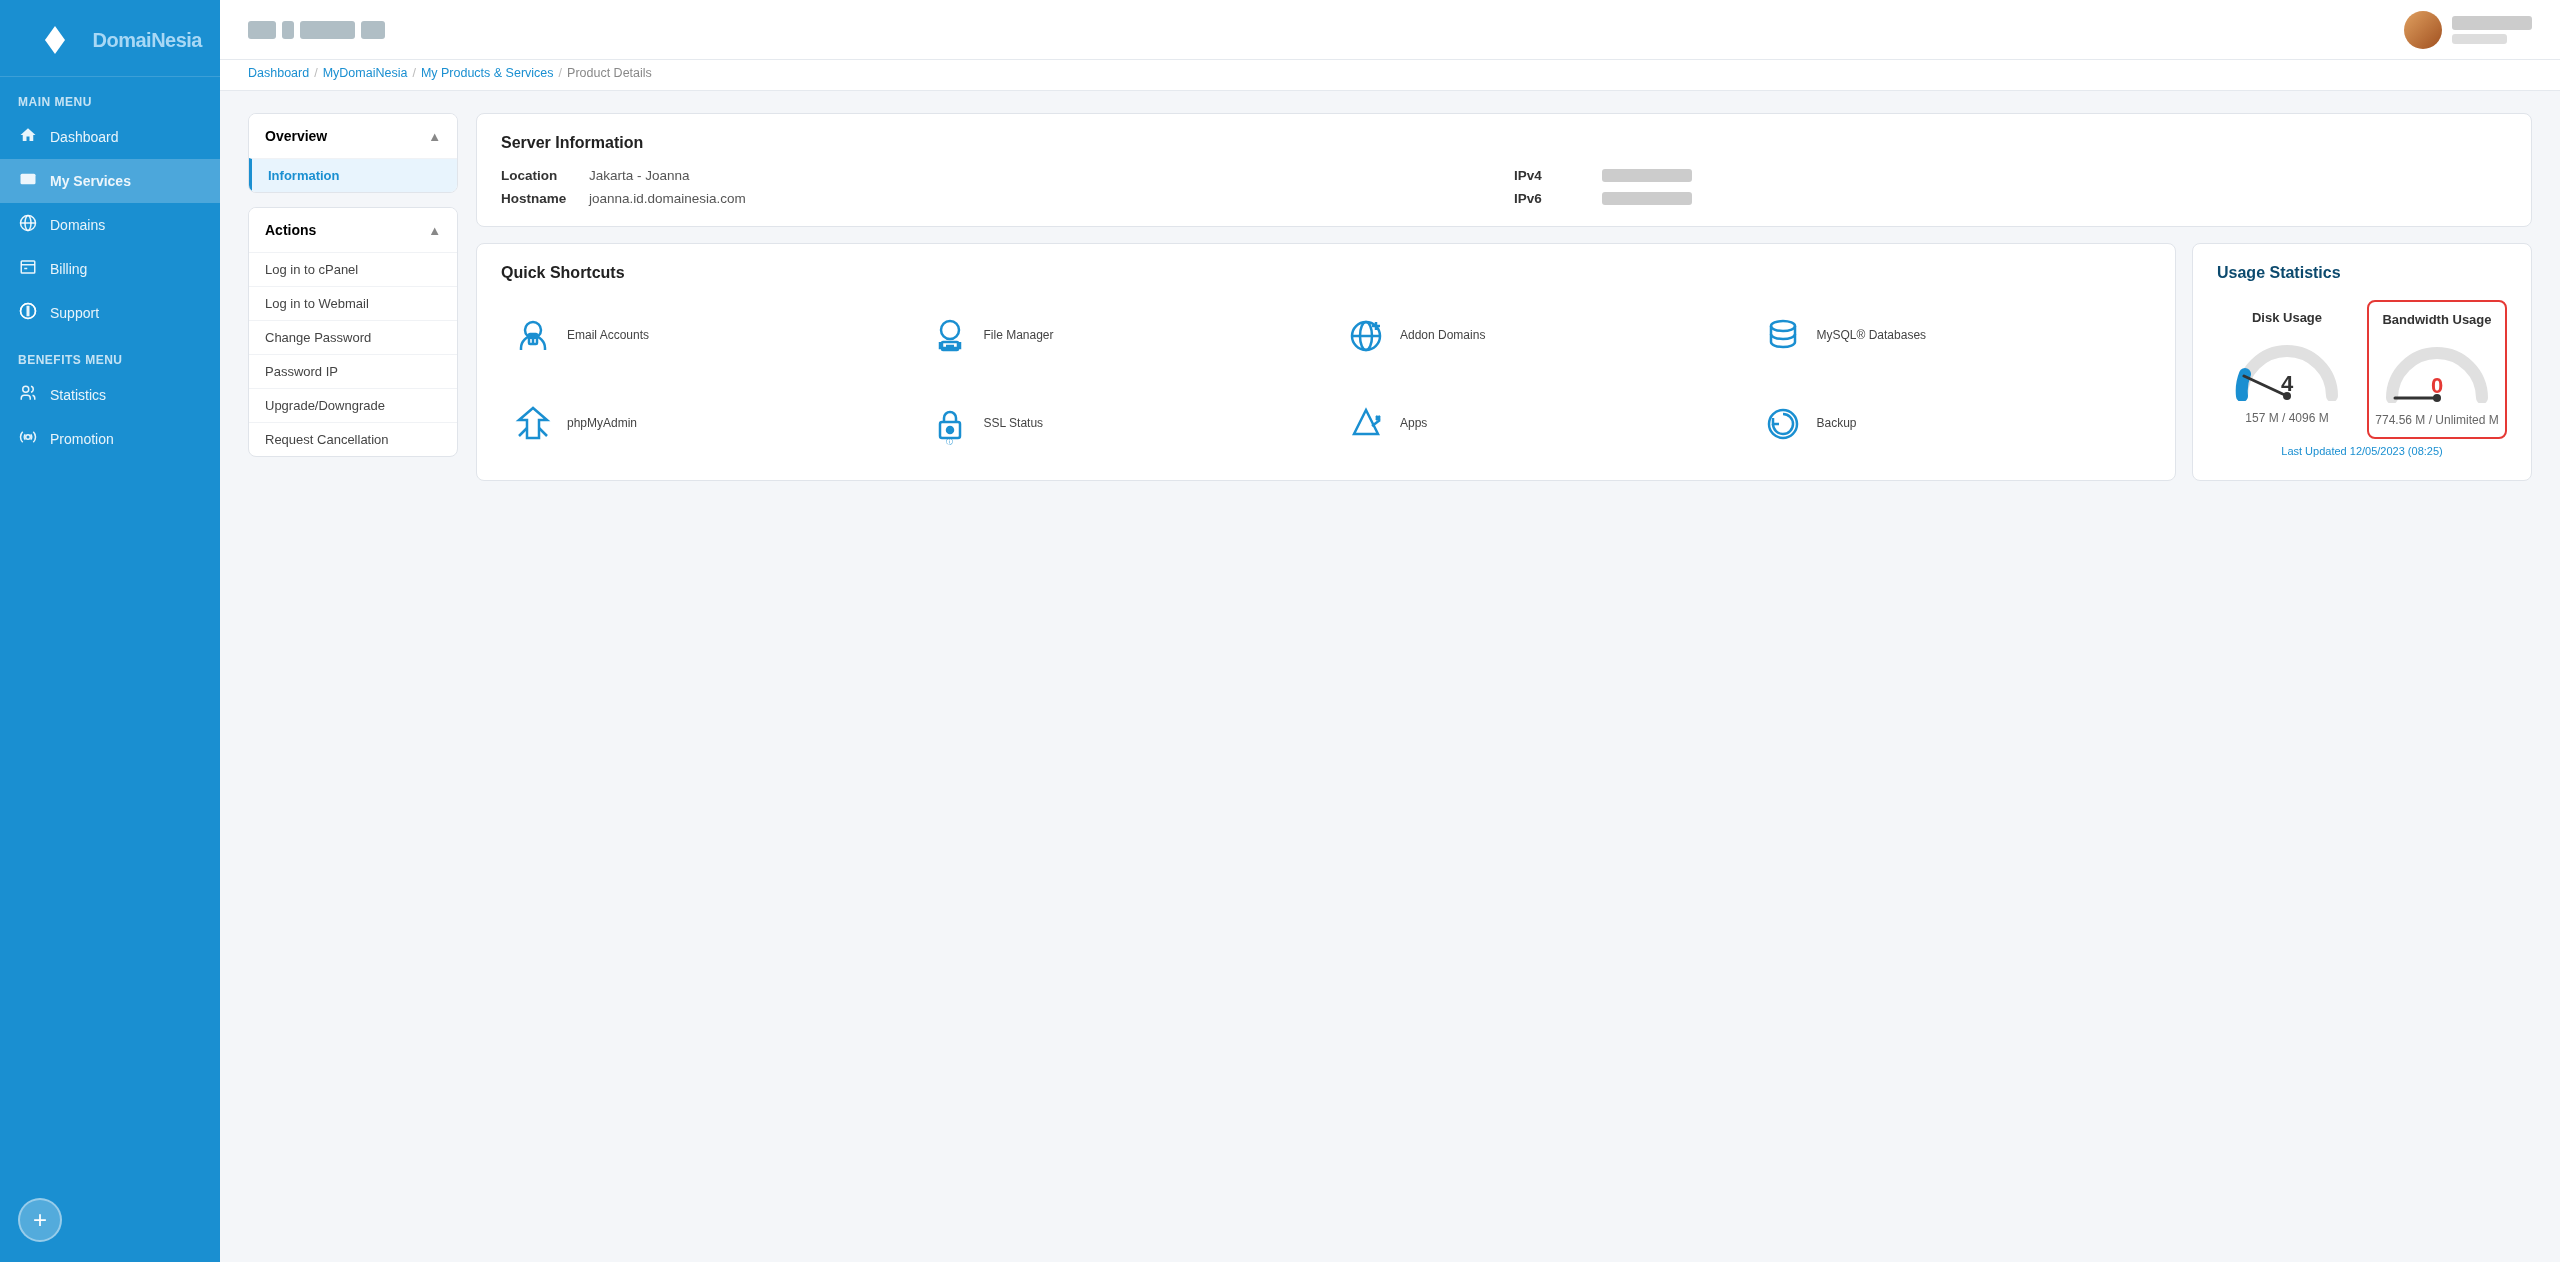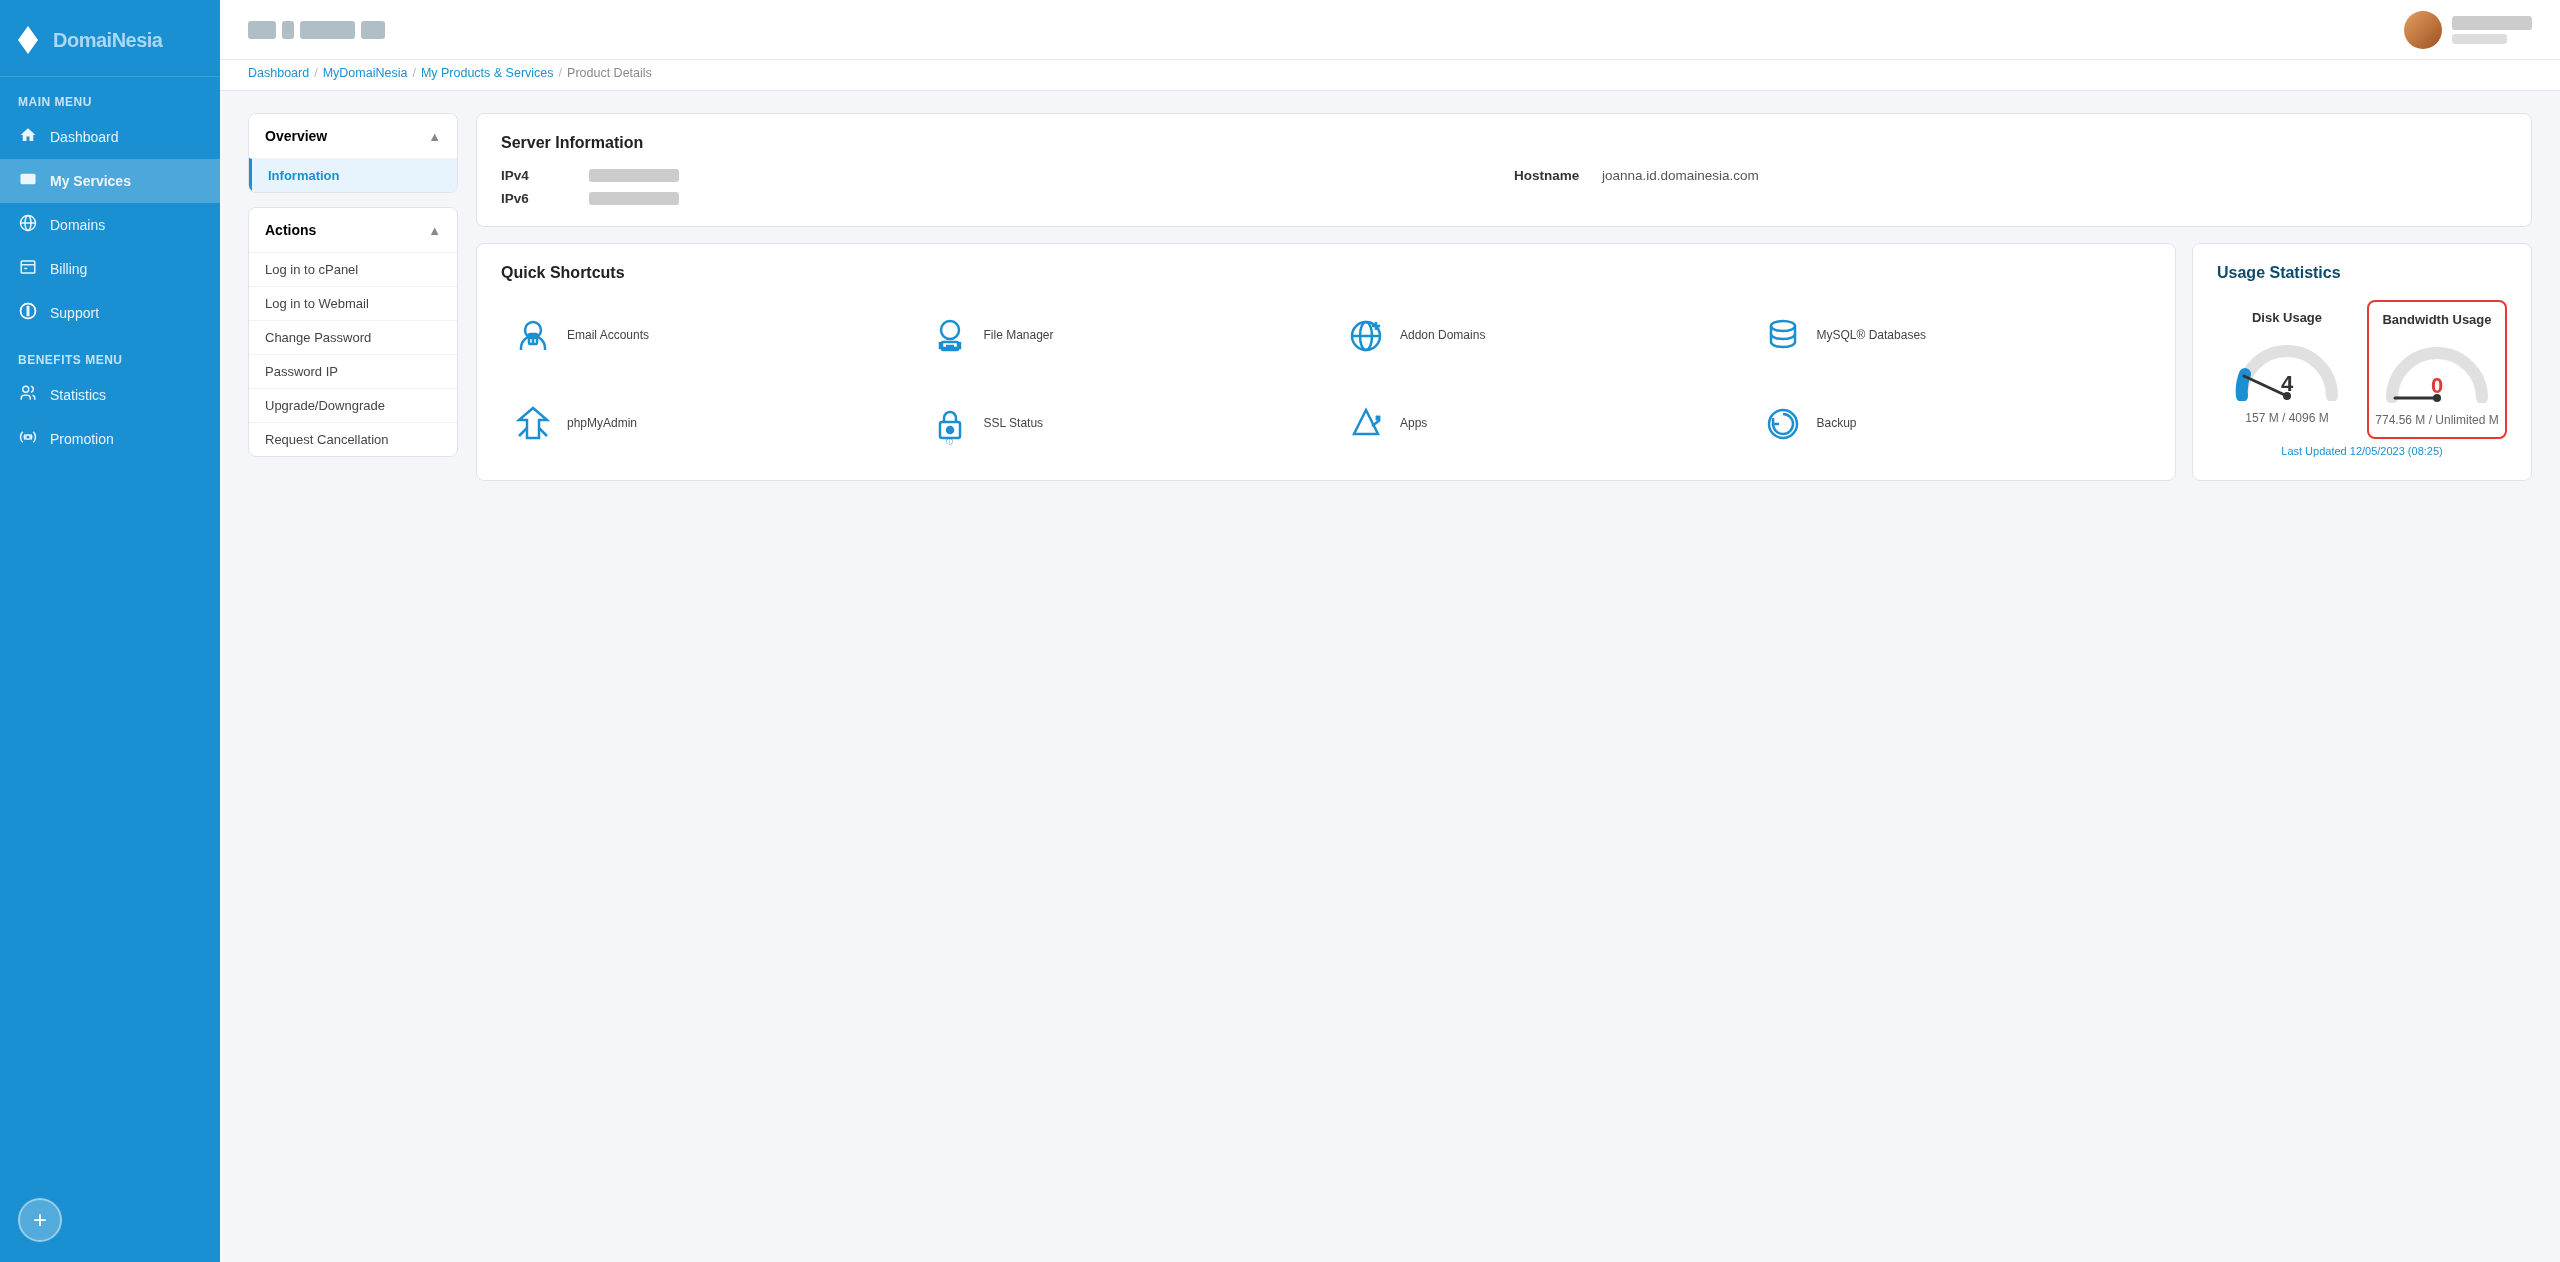--- a/index.html
+++ b/index.html
@@ -9,28 +9,29 @@
     .sidebar {
       width: 220px;
       min-width: 220px;
       background: #1a8fd1;
       color: #fff;
       display: flex;
       flex-direction: column;
       padding: 0;
     }
     .sidebar-logo {
-      padding: 22px 18px 18px 10px;
+      padding: 22px 18px 18px 34px;
       display: flex;
       align-items: center;
-      gap: 7px;
+      gap: 20px;
       font-size: 22px;
       font-weight: bold;
       color: #fff;
       border-bottom: 1px solid rgba(255,255,255,0.15);
+      justify-content: flex-end;
     }
     .logo-text { font-size: 20px; font-weight: 700; letter-spacing: -0.5px; }
     .logo-text span { color: #a8d8f5; }
 
     .sidebar-section-label {
       font-size: 12px; font-weight: 700; color: rgba(255,255,255,0.75);
       padding: 18px 18px 6px 18px; text-transform: uppercase; letter-spacing: 0.5px;
     }
     .sidebar-item {
       display: flex; align-items: center; gap: 12px;
@@ -308,20 +309,24 @@
           <div class="accordion-item">Request Cancellation</div>
         </div>
       </div>
 
       <div class="right-panel">
 
         <div class="info-card">
           <h2>Server Information</h2>
           <div class="server-info-grid">
             <div class="server-info-row">
+              <span class="label">Location</span>
+              <span class="value">Jakarta - Joanna</span>
+            </div>
+            <div class="server-info-row">
               <span class="label">IPv4</span>
               <span class="blurred-ip"></span>
             </div>
             <div class="server-info-row">
               <span class="label">Hostname</span>
               <span class="value">joanna.id.domainesia.com</span>
             </div>
             <div class="server-info-row">
               <span class="label">IPv6</span>
               <span class="blurred-ip"></span>

